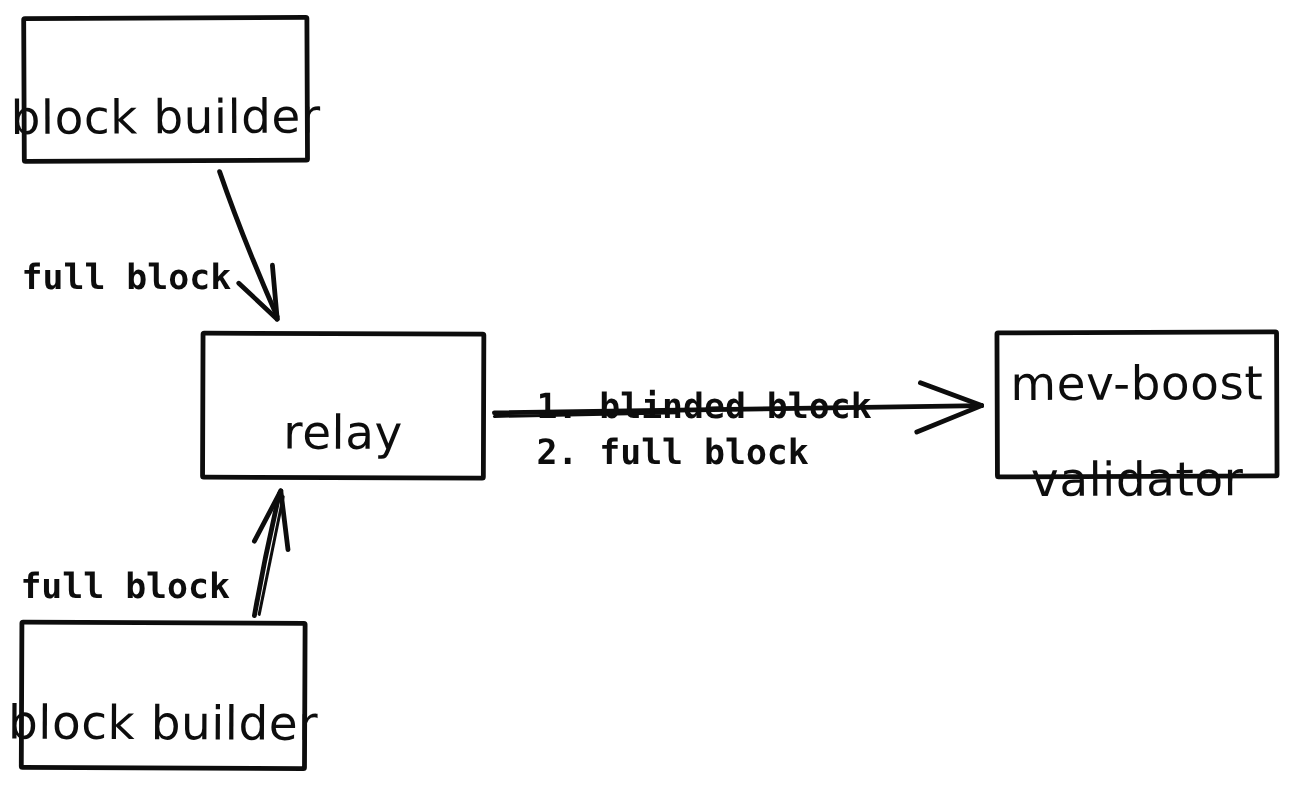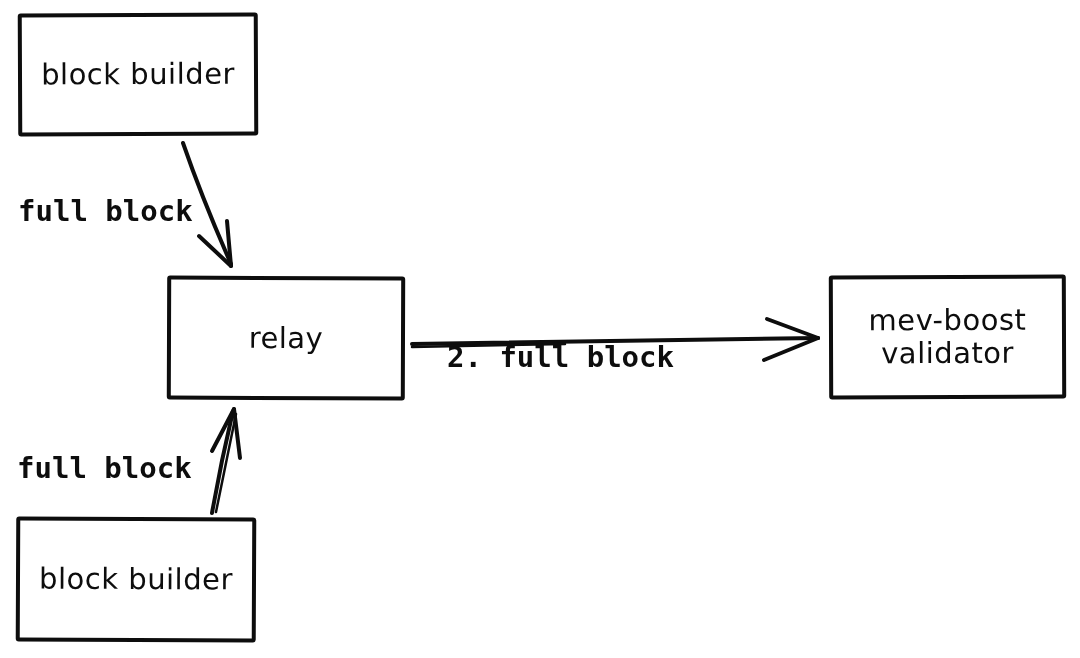--- a/index.html
+++ b/index.html
@@ -31,38 +31,40 @@
     background: #ffffff;
     display: flex;
     flex-direction: column;
     align-items: center;
     justify-content: center;
     text-align: center;
     box-sizing: border-box;
   }
   .node .node-label {
     font-family: "DejaVu Sans", sans-serif;
-    font-size: 29px;
+    font-size: 39px;
     letter-spacing: 0.5px;
     line-height: 33px;
     white-space: nowrap;
+    margin-top: 47px;
   }
   #node-block-builder-top   { left: 18px;  top: 13px;  width: 240px; height: 123px; transform: rotate(-0.25deg); }
   #node-relay               { left: 167px; top: 276px; width: 238px; height: 124px; transform: rotate(0.2deg); }
   #node-mev-boost-validator { left: 829px; top: 275px; width: 237px; height: 124px; transform: rotate(-0.2deg); }
   #node-block-builder-bottom{ left: 16px;  top: 517px; width: 240px; height: 125px; transform: rotate(0.25deg); }
 
   .edge-label {
     position: absolute;
     font-family: "DejaVu Sans Mono", monospace;
     font-weight: bold;
     font-size: 29px;
     line-height: 30px;
     white-space: nowrap;
     color: #0d0d0d;
+    margin-top: 20px;
   }
   #edge-label-full-block-top    { left: 18px;  top: 196px; }
   #edge-label-full-block-bottom { left: 17px;  top: 453px; }
   #edge-label-blinded-block     { left: 447px; top: 303px; }
   #edge-label-full-block-right  { left: 447px; top: 342px; text-align: right; }
 </style>
 </head>
 <body>
 
 <div class="canvas">
@@ -104,16 +106,17 @@
   </div>
 
   <div class="node" id="node-block-builder-bottom">
     <span class="node-label">block builder</span>
   </div>
 
   <div class="edge-label" id="edge-label-full-block-top">full block</div>
 
   <div class="edge-label" id="edge-label-full-block-bottom">full block</div>
 
+  <div class="edge-label" id="edge-label-blinded-block">1. blinded block</div>
 
   <div class="edge-label" id="edge-label-full-block-right">2. full block</div>
 
 </div>
 
 </body></html>

